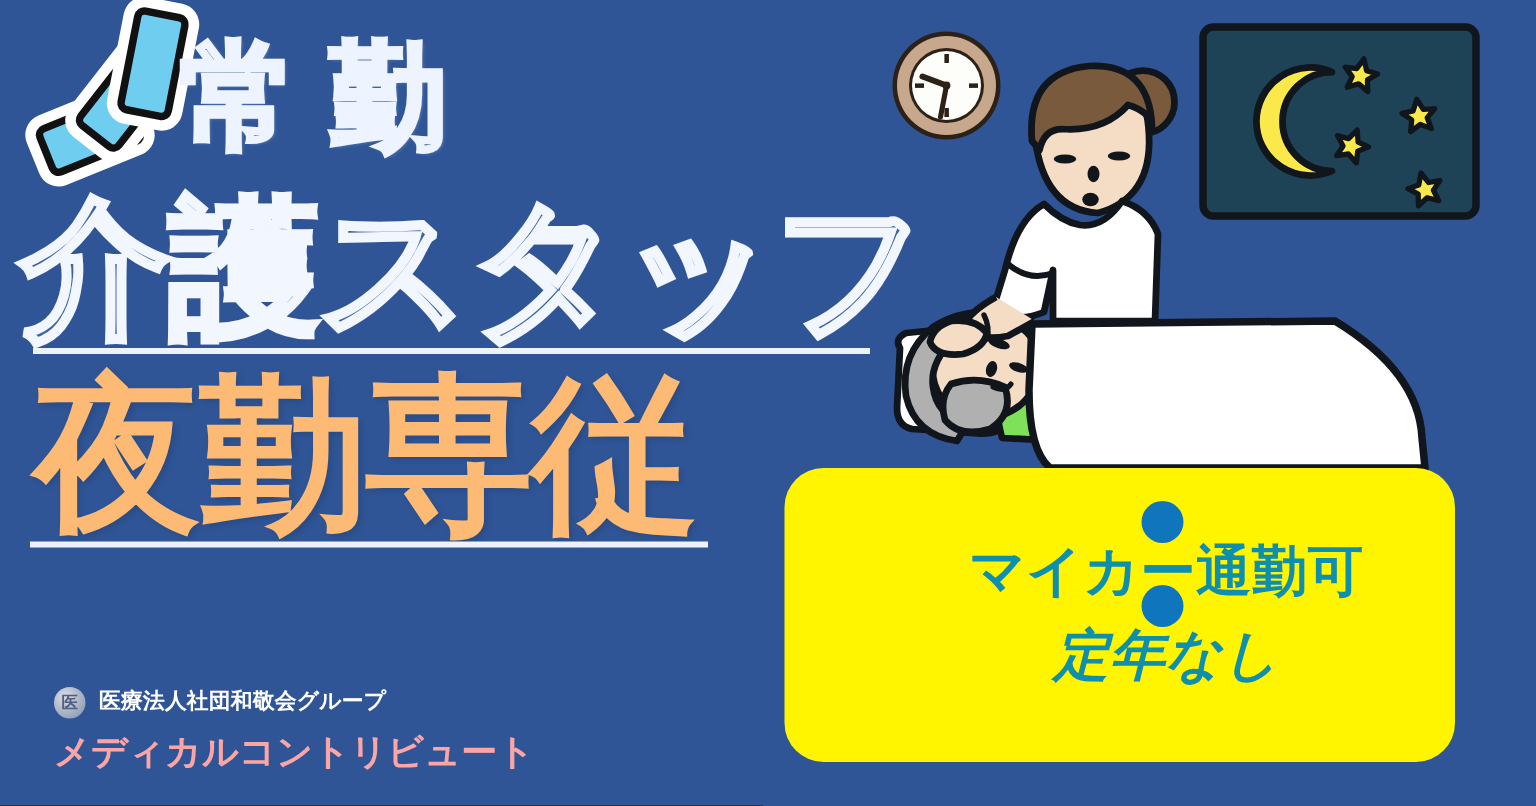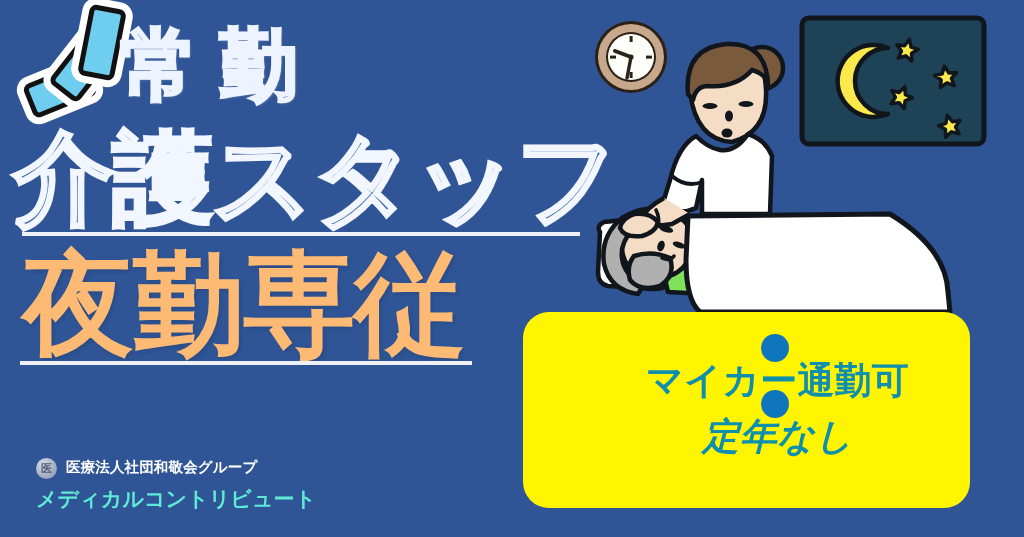--- a/index.html
+++ b/index.html
@@ -205,23 +205,23 @@
   }
   #logo-group-name {
     font-size: 14.5px;
     font-weight: 700;
     color: #ffffff;
     letter-spacing: 0.01em;
     white-space: nowrap;
   }
   #logo-brand-name {
     margin-top: 3px;
-    font-size: 21px;
-    font-weight: 700;
-    color: #5eead4;
+    font-size: 24px;
+    font-weight: 700;
+    color: #fca5a5;
     letter-spacing: 0.005em;
     white-space: nowrap;
   }
 </style>
 </head>
 <body>
 
 <div id="banner" style="background: rgb(47, 85, 151);">
 
   <div id="emphasis-marks">

